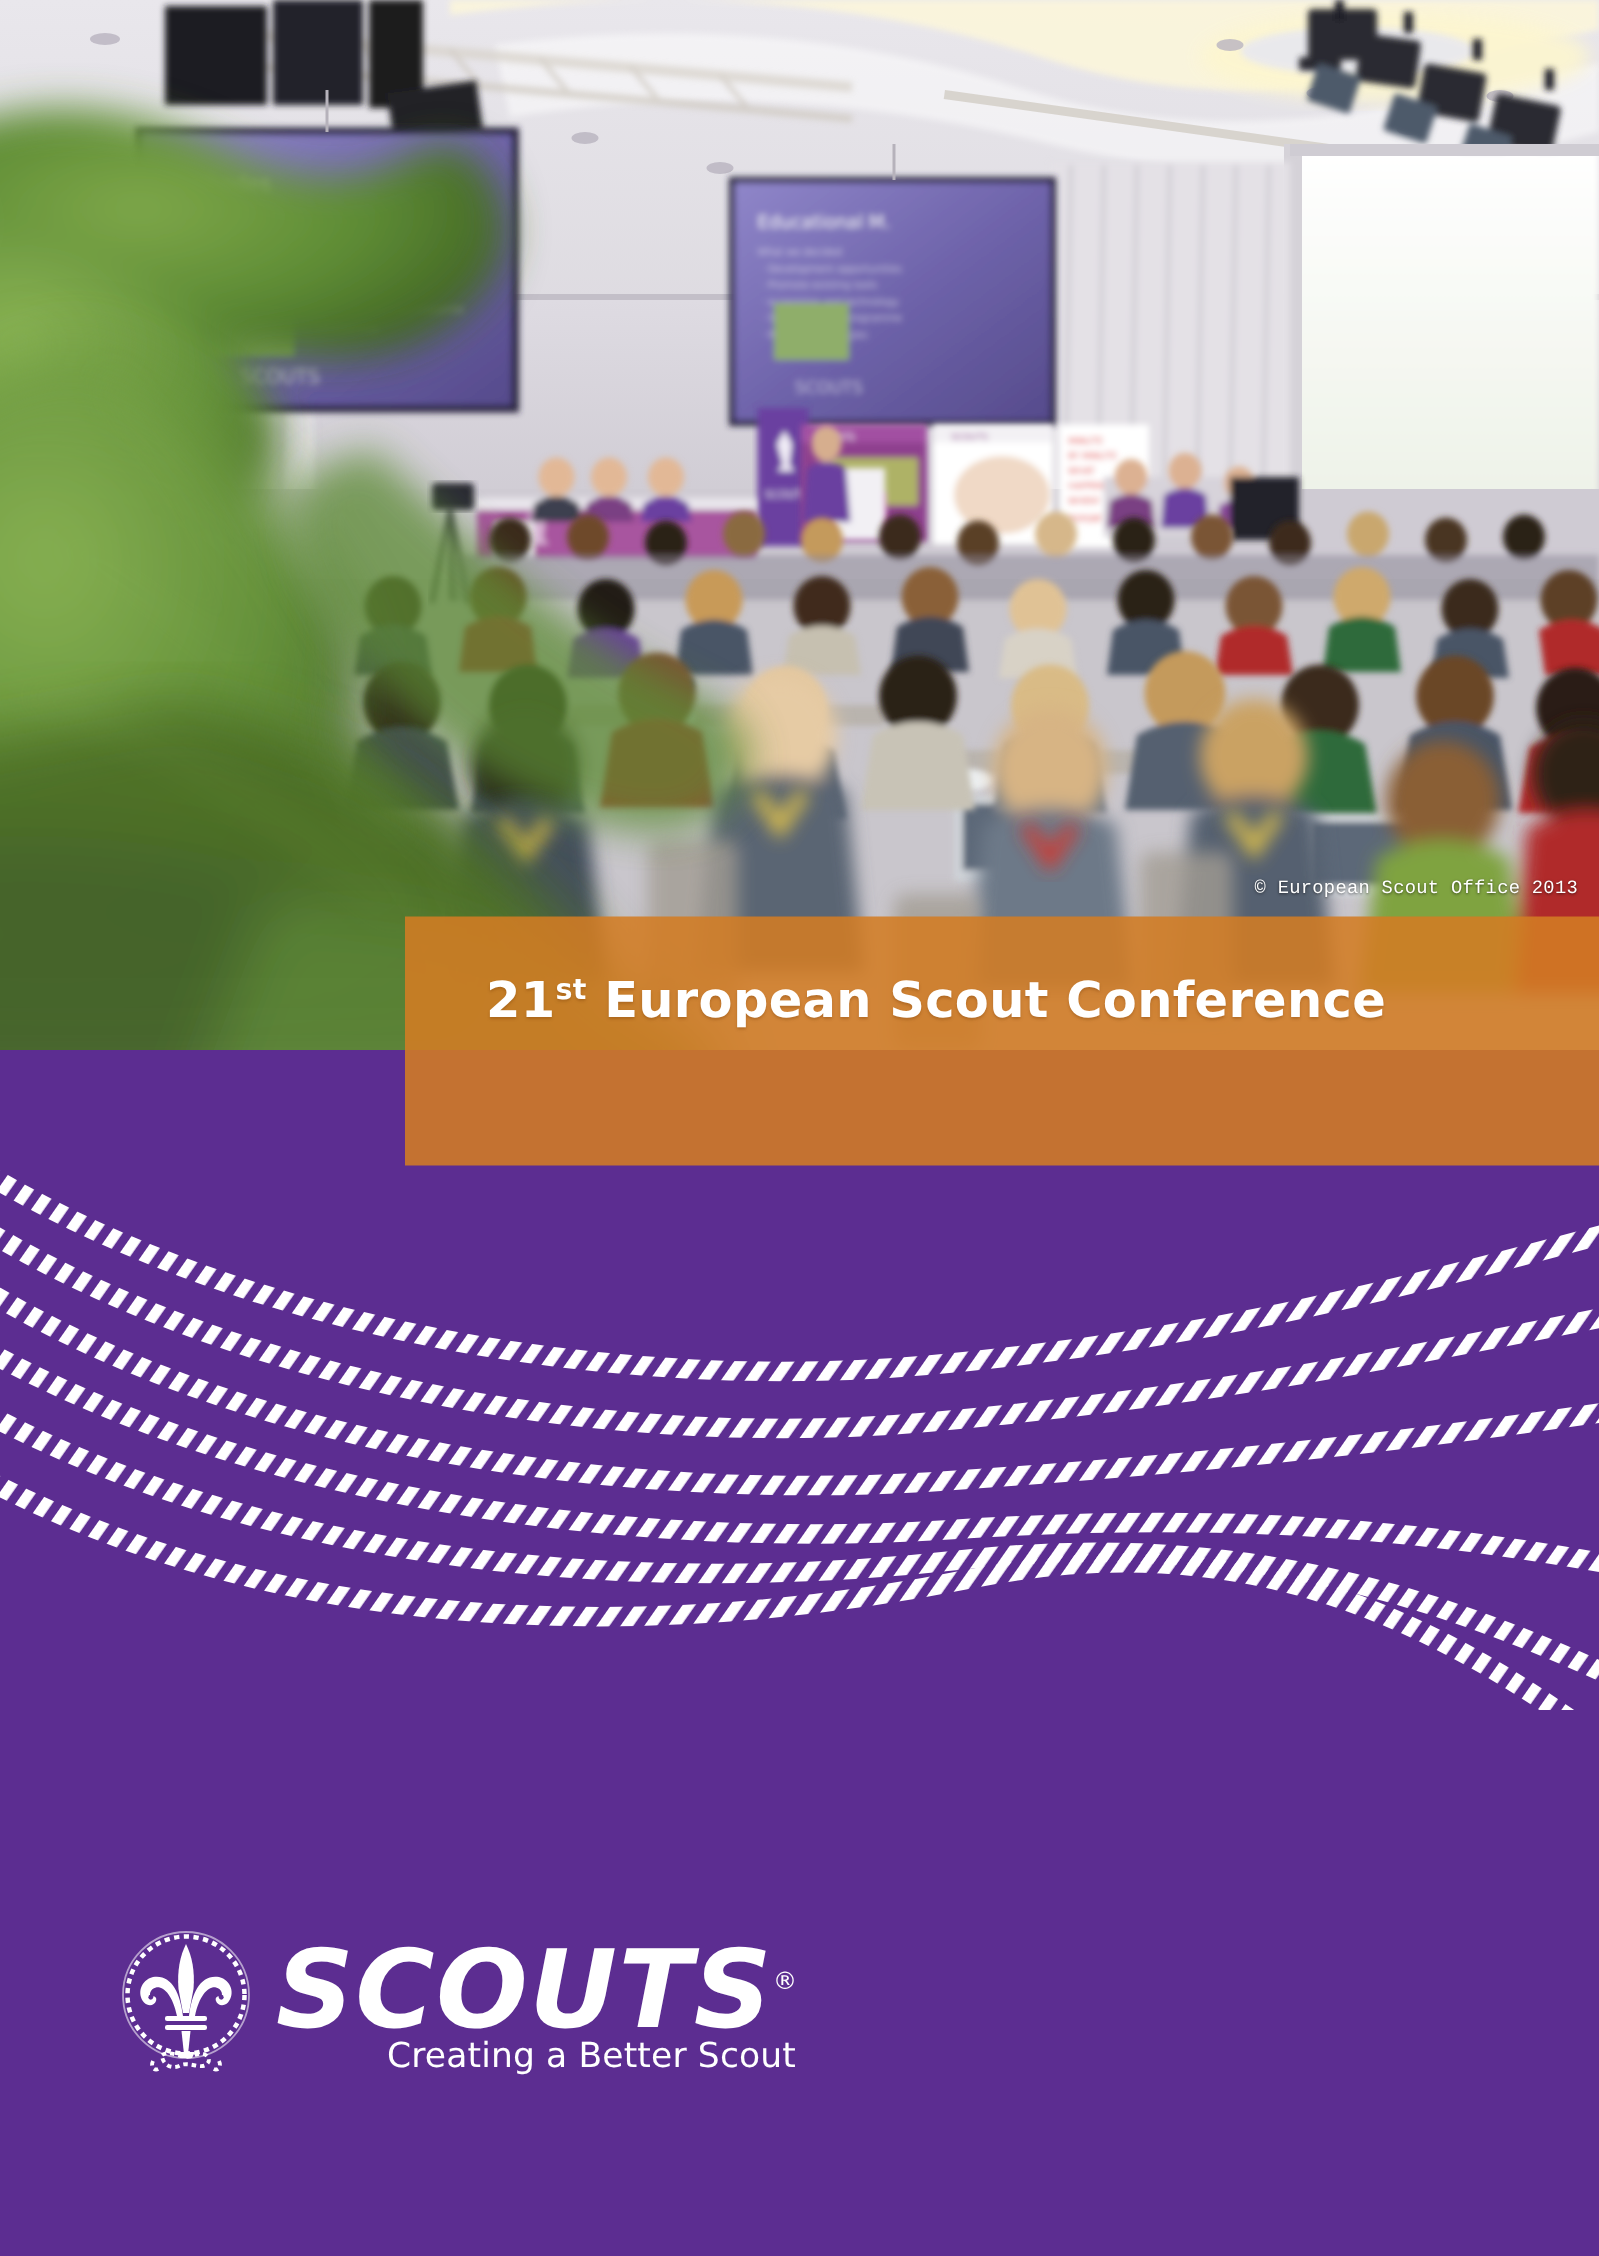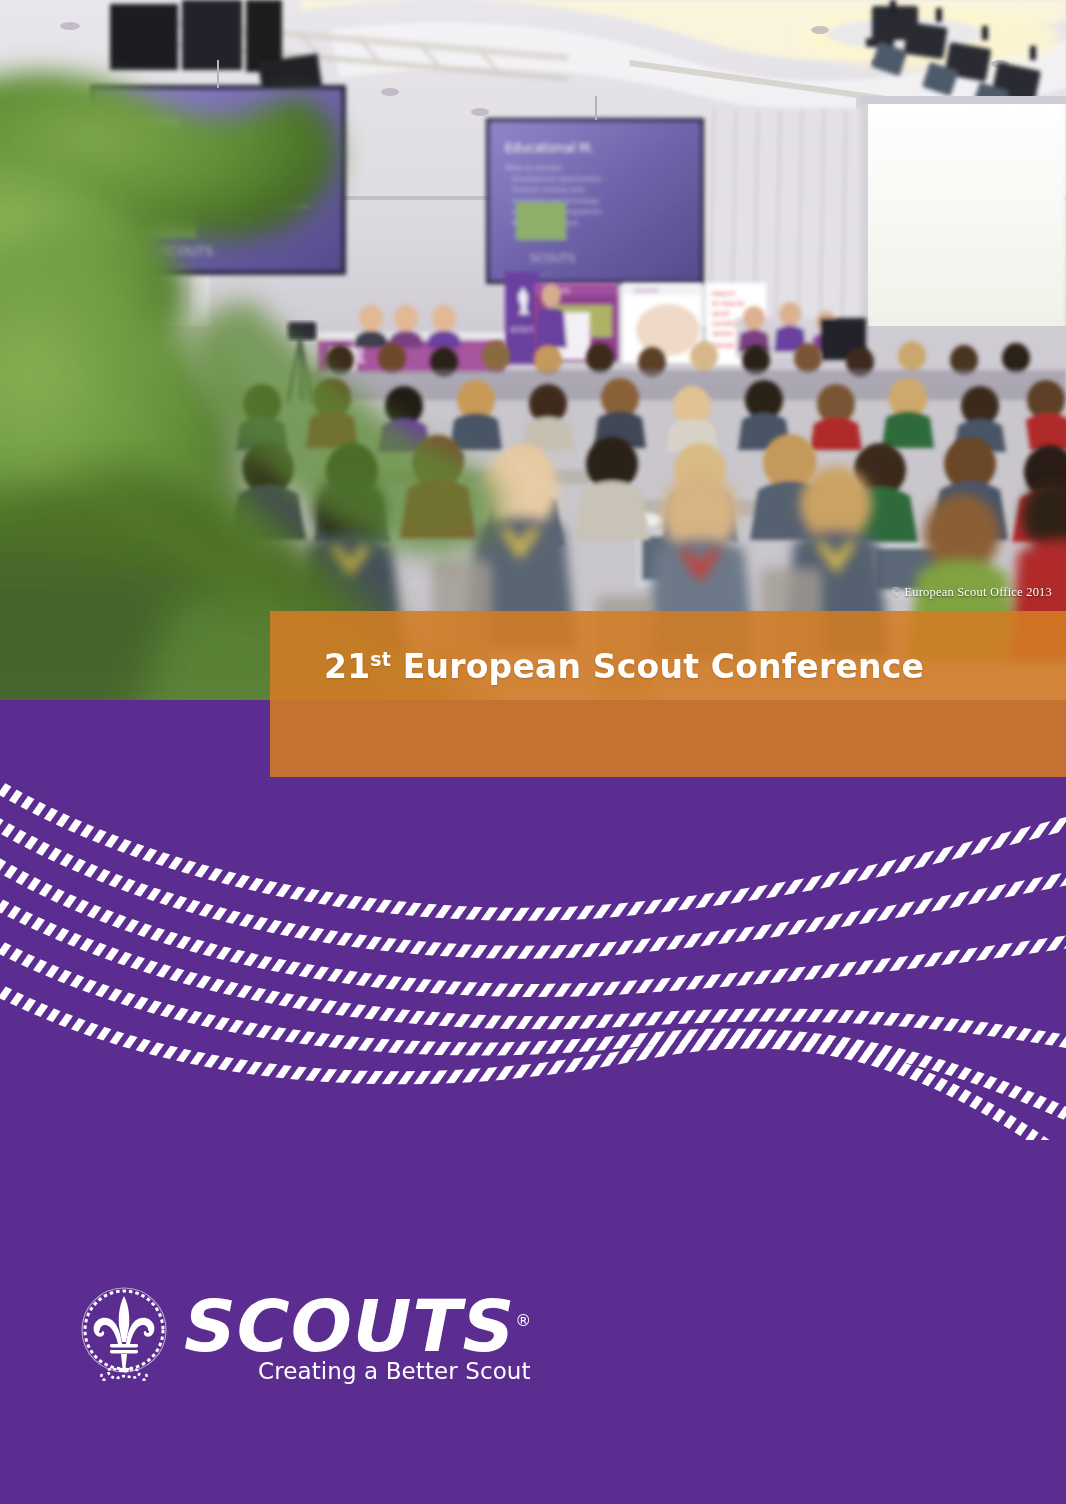--- a/index.html
+++ b/index.html
@@ -62,21 +62,21 @@
     line-height: 0;
   }
 
   
   .copyright {
     position: absolute;
     right: 14px;
     top: 585px;
     color: #ffffff;
     font-size: 12.5px;
-    font-family: Liberation Serif, serif;
+    font-family: Liberation Mono, monospace;
     letter-spacing: 0.2px;
     text-shadow: 0 1px 2px rgba(0,0,0,0.6);
     white-space: nowrap;
   }
 
   
   .ropes {
     position: absolute;
     left: 0;
     top: 700px;

